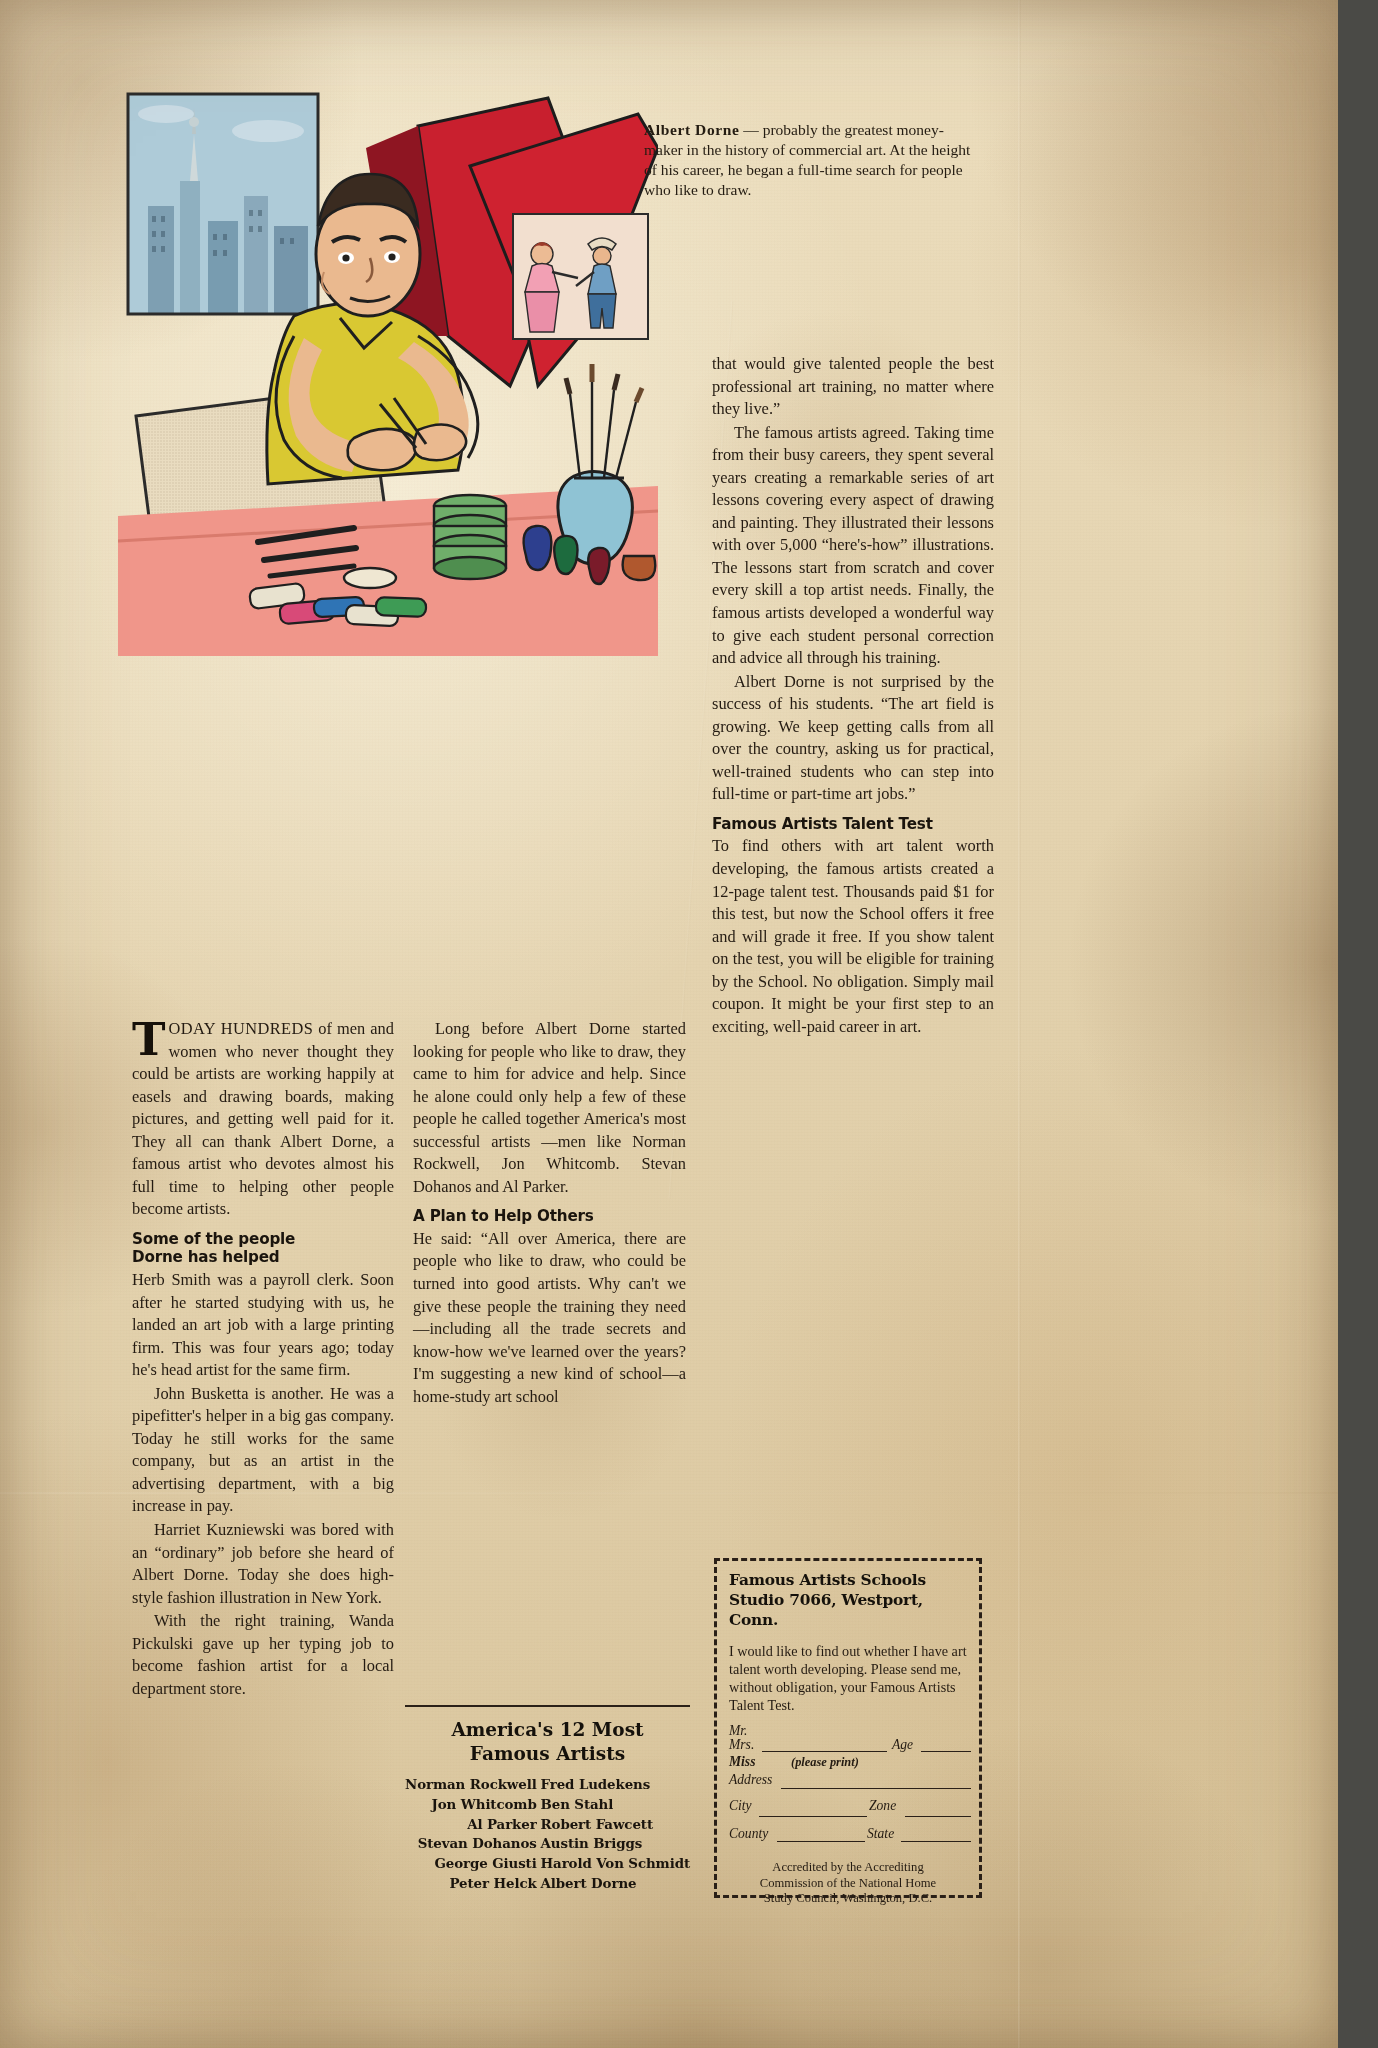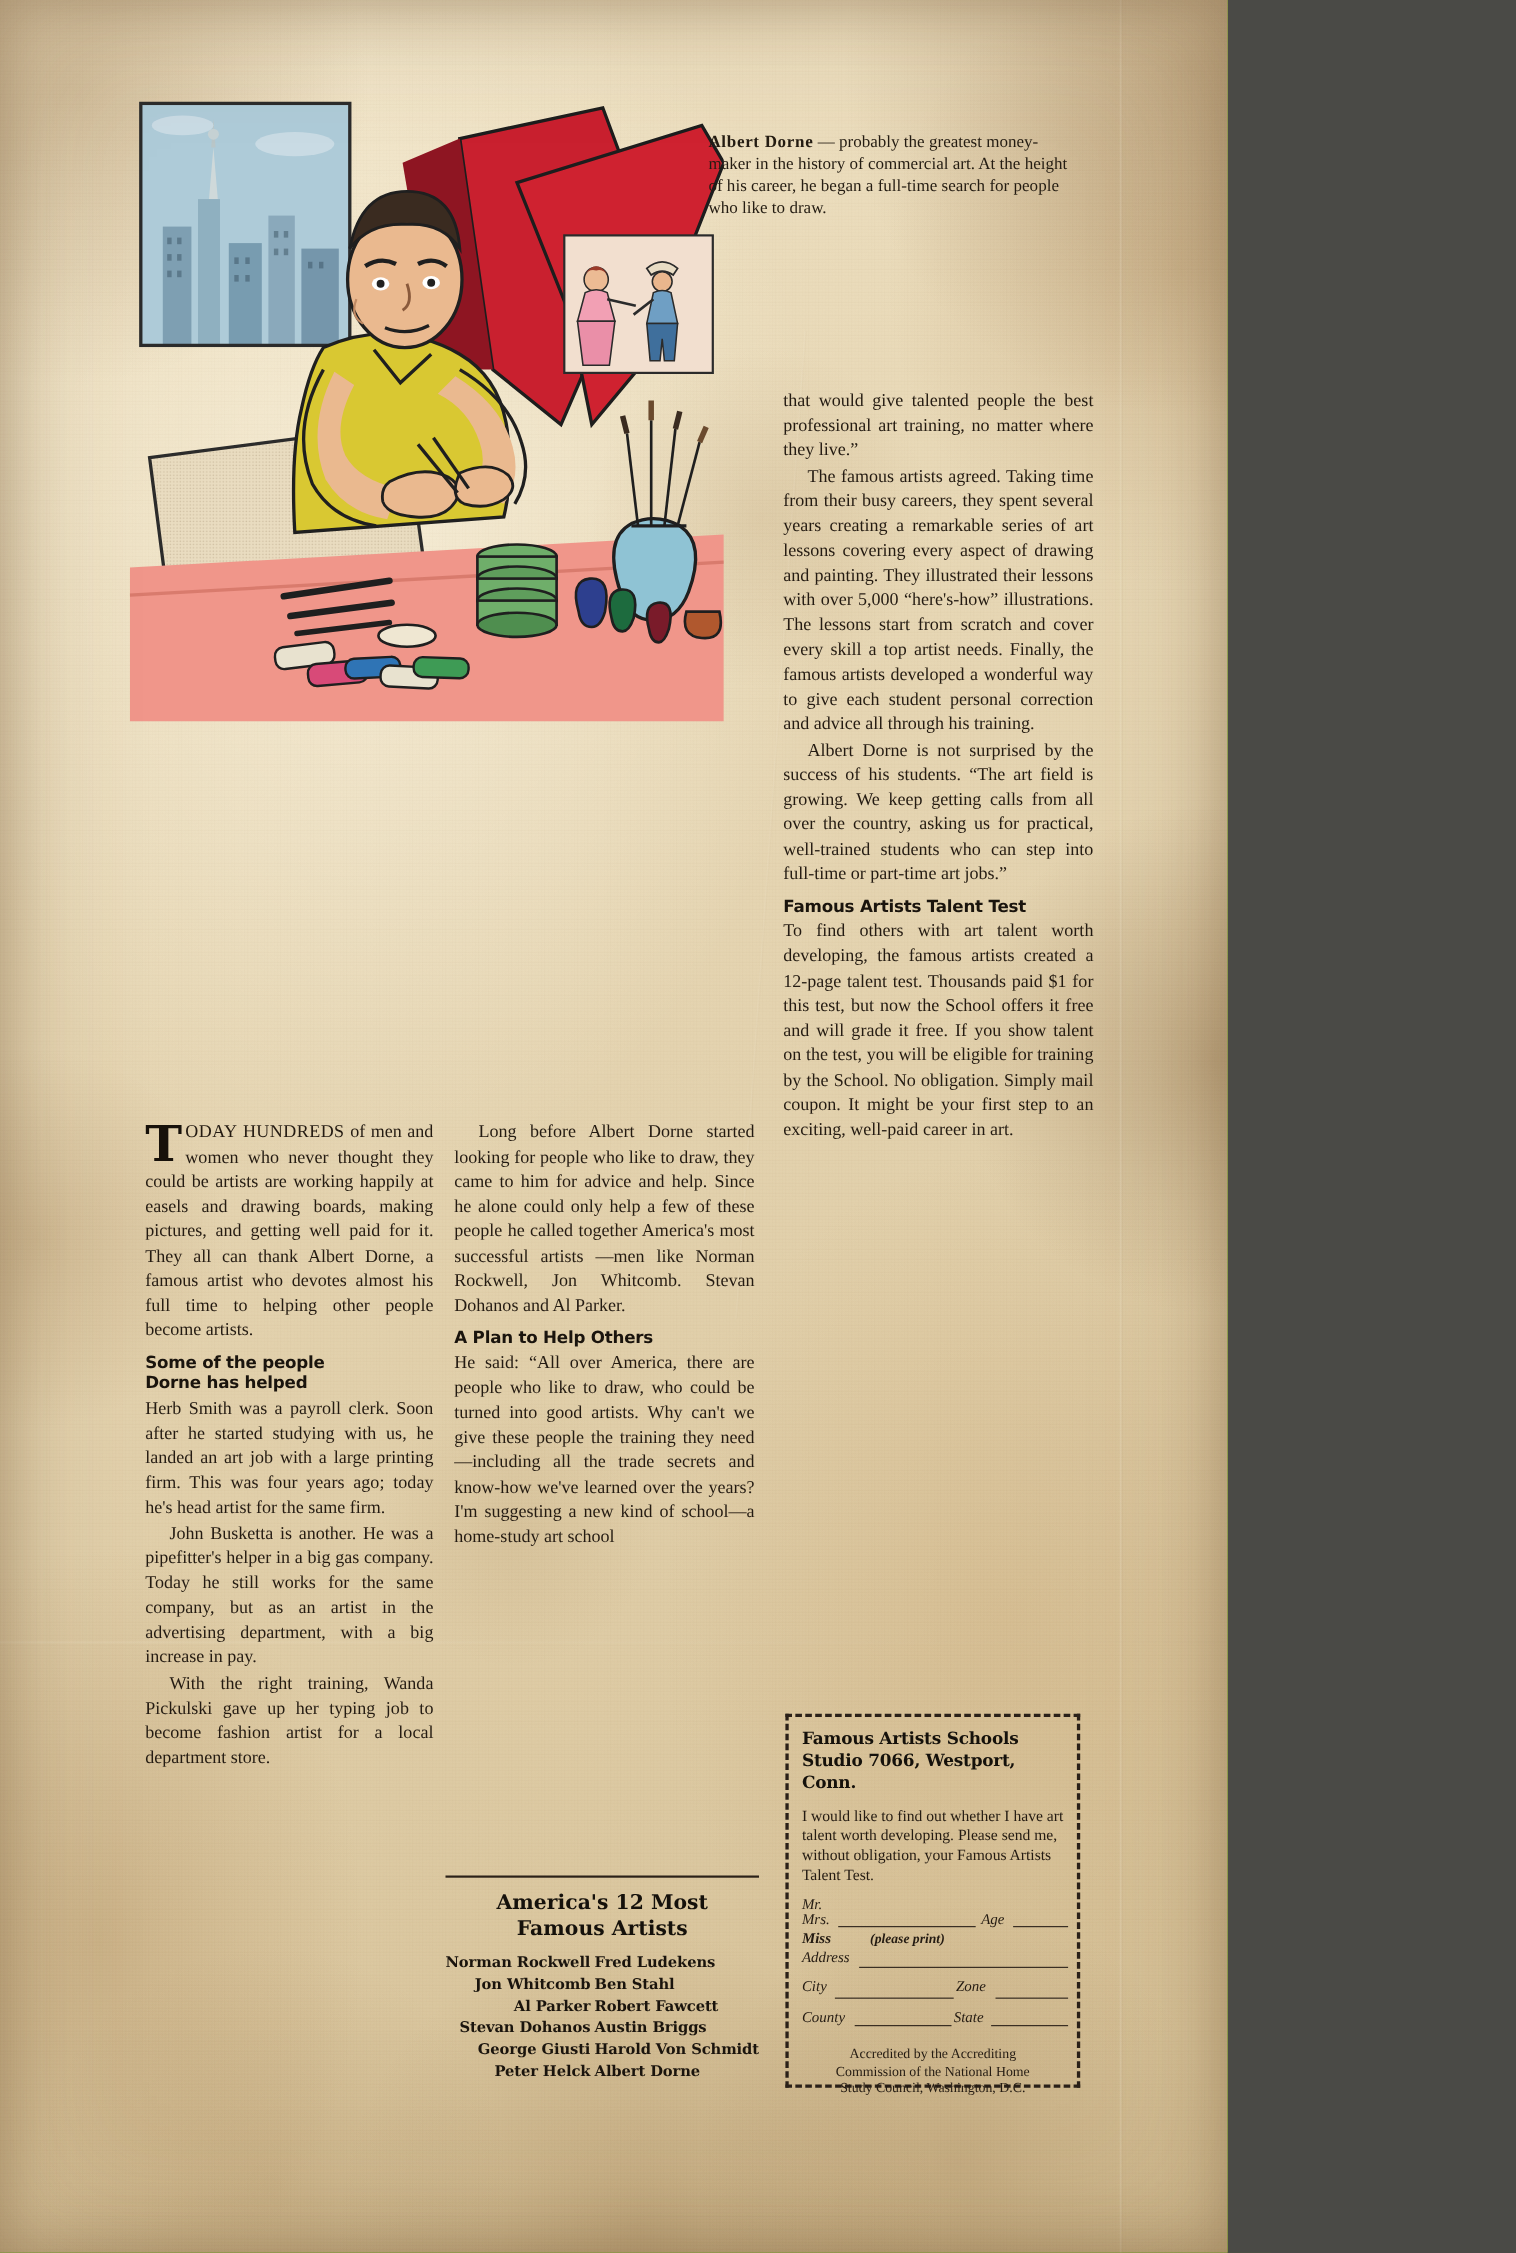--- a/index.html
+++ b/index.html
@@ -2,24 +2,24 @@
 <html><head>
 <meta charset="utf-8">
 <style>
   html, body {
     margin: 0;
     padding: 0;
     background: #4a4a46;
   }
   #page {
     position: relative;
-    width: 1116px;
+    width: 1338px;
     height: 2048px;
     overflow: hidden;
-    background: #84cc16;
+    background: #5eead4;
     font-family: "Liberation Serif", serif;
   }
 
   
   #paper {
     position: absolute;
     inset: 0;
     background:
       radial-gradient(ellipse 55% 42% at 30% 24%, rgba(255,250,235,0.55), rgba(255,250,235,0) 68%),
       radial-gradient(ellipse 40% 30% at 82% 72%, rgba(196,160,108,0.30), rgba(196,160,108,0) 70%),
@@ -418,20 +418,21 @@
   </div>
 
   <div class="col" id="col1">
     <p class="noind"><span id="dropcap">T</span><span class="smallcaps">ODAY HUNDREDS</span><span> of men and women who never thought they could be artists are working happily at easels and drawing boards, making pictures, and getting well paid for it. They all can thank Albert Dorne, a famous artist who devotes almost his full time to helping other people become artists.</span></p>
     <div class="subhead">
       <div>Some of the people</div>
       <div>Dorne has helped</div>
     </div>
     <p class="noind">Herb Smith was a payroll clerk. Soon after he started studying with us, he landed an art job with a large printing firm. This was four years ago; today he's head artist for the same firm.</p>
     <p>John Busketta is another. He was a pipefitter's helper in a big gas company. Today he still works for the same company, but as an artist in the advertising department, with a big increase in pay.</p>
+    <p>Harriet Kuzniewski was bored with an “ordinary” job before she heard of Albert Dorne. Today she does high-style fashion illustration in New York.</p>
     <p>With the right training, Wanda Pickulski gave up her typing job to become fashion artist for a local department store.</p>
   </div>
 
   <div class="col" id="col2">
     <p>Long before Albert Dorne started looking for people who like to draw, they came to him for advice and help. Since he alone could only help a few of these people he called together America's most successful artists —men like Norman Rockwell, Jon Whitcomb. Stevan Dohanos and Al Parker.</p>
     <div class="subhead">A Plan to Help Others</div>
     <p class="noind">He said: “All over America, there are people who like to draw, who could be turned into good artists. Why can't we give these people the training they need—including all the trade secrets and know-how we've learned over the years? I'm suggesting a new kind of school—a home-study art school</p>
   </div>
 
   <div class="col" id="col3">

